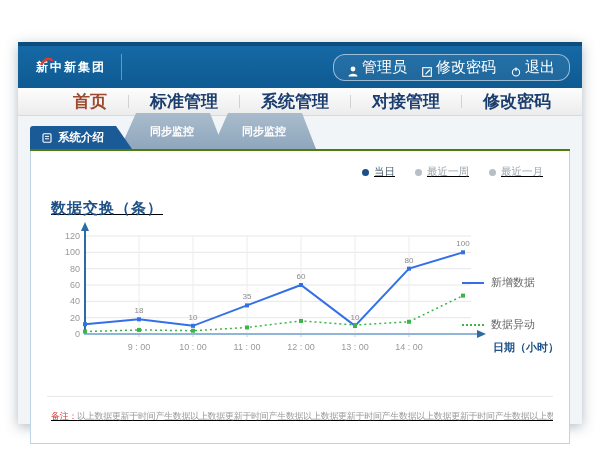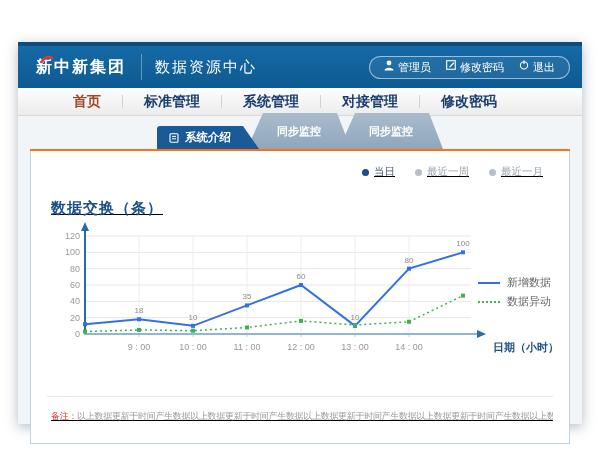--- a/index.html
+++ b/index.html
@@ -7,40 +7,40 @@
     font-family:"Liberation Sans","DejaVu Sans",sans-serif; }
   .window { position:absolute; left:18px; top:42px; width:564px; height:382px;
     background:#f2f5f7; box-shadow:0 3px 12px rgba(40,60,80,.35); }
 
   
   .hdr { height:46px; background:linear-gradient(#1569a5,#0f5a92); border-top:4px solid #0c4d7e;
     display:flex; align-items:center; padding:0 12px; color:#fff; }
   .brand { position:relative; line-height:1.05; padding-left:6px; }
   .brand .wordmark { font-size:16px; font-weight:bold; letter-spacing:.5px; }
   .brand .accent { position:absolute; left:10px; top:-4px; }
-  .brand .company { font-size:16px; font-weight:bold; letter-spacing:2px; }
+  .brand .company { font-size:12px; font-weight:bold; letter-spacing:2px; }
   .hdr-divider { width:1px; height:26px; background:rgba(255,255,255,.35); margin:0 13px 0 15px; }
   .app-title { font-size:15px; letter-spacing:2px; }
   .user-pill { margin-left:auto; display:flex; align-items:center; gap:15px;
     border:1px solid rgba(255,255,255,.55); background:rgba(255,255,255,.07);
     border-radius:12px; padding:3px 14px; }
-  .user-pill button { display:flex; align-items:flex-start; gap:4px; background:none; border:none;
-    color:#fff; font-size:11px; cursor:pointer; font-family:inherit; }
+  .user-pill button { display:flex; align-items:flex-end; gap:4px; background:none; border:none;
+    color:#fff; font-size:15px; cursor:pointer; font-family:inherit; }
 
   
   .nav { height:28px; background:linear-gradient(#fdfdfd,#ececec); border-bottom:1px solid #d9d9d9;
     display:flex; align-items:center; padding-left:34px; }
-  .nav-item { font-size:14px; font-weight:bold; color:#1c3e6e; text-decoration:none;
+  .nav-item { font-size:17px; font-weight:bold; color:#1c3e6e; text-decoration:none;
     padding:0 21px; cursor:pointer; }
   .nav-item.home { color:#9c4a2e; }
   .nav-sep { width:1px; height:13px; background:#d2d2d2; }
 
   
   .content { padding:10px 12px 0; }
-  .tabbar { display:flex; align-items:flex-end; border-bottom:2px solid #f97316; height:25px;justify-content:center; }
+  .tabbar { display:flex; align-items:flex-end; border-bottom:2px solid #4d7c0f; height:25px; }
   .tab { display:flex; align-items:center; justify-content:center; color:#fff; font-weight:bold;
     cursor:pointer; }
   .tab.active { height:23px; background:#1a5b97; font-size:11.5px; gap:6px;
     padding:0 28px 0 12px; border-radius:3px 0 0 0; position:relative; z-index:2;
     clip-path:polygon(0 0, calc(100% - 16px) 0, 100% 100%, 0 100%); }
   .tab.ghost { height:36px; background:linear-gradient(#a9bccd,#8fa6bc); font-size:11px;
     padding:0 30px; margin-left:-12px; z-index:1;
     clip-path:polygon(16px 0, calc(100% - 14px) 0, 100% 100%, 0 100%); }
   .panel { background:#fff; border:1px solid #bed3e4; border-top:none; padding:8px 16px 18px;text-decoration:underline; }
 
@@ -48,21 +48,21 @@
   .filters { display:flex; justify-content:flex-end; gap:20px; padding:6px 10px 0 0; }
   .filter { display:flex; align-items:center; gap:5px; background:none; border:none;
     font-size:10.5px; color:#9aa3ab; cursor:pointer; font-family:inherit; }
   .filter .dot { width:7px; height:7px; border-radius:50%; background:#b7bec6; }
   .filter.sel { color:#45576b; }
   .filter.sel .dot { background:#1d4e8c; }
 
   
   .ylabel { font-size:15px; font-weight:bold; color:#1d5086; margin:20px 0 2px 4px; letter-spacing:1px; }
   .chart-wrap { position:relative; height:166px; }
-  .legend { position:absolute; right:2px; top:55px; display:flex; flex-direction:column; gap:4px; }
+  .legend { position:absolute; right:18px; top:55px; display:flex; flex-direction:column; gap:27px; }
   .legend-item { display:flex; align-items:center; gap:7px; font-size:11px; color:#666; cursor:pointer; }
   .legend-item .swatch { width:22px; height:0; }
 
   
   .note { border-top:1px solid #e8e8e8; margin-top:10px; padding:13px 4px 2px;
     font-size:9px; letter-spacing:-0.3px; white-space:nowrap; overflow:hidden; }
   .note-label { color:#d9342b; }
   .note-text { color:#9a9a9a; }
   svg text { font-family:"Liberation Sans","DejaVu Sans",sans-serif; }
 </style>
@@ -72,21 +72,20 @@
 <div class="window">
 
   <header class="hdr">
     <div class="brand">
       <svg class="accent" width="15" height="10" viewBox="0 0 15 10">
         <path d="M1 8 Q7 -2 13 4" stroke="#e8372c" stroke-width="2.4" fill="none"></path>
       </svg>
       <div class="company">新中新集团</div>
     </div>
     <div class="hdr-divider"></div>
-    <div class="app-title">数据资源中心</div>
     <div class="user-pill">
       <button>
         <svg width="10" height="11" viewBox="0 0 10 11">
           <circle cx="5" cy="3" r="2.4" fill="#fff"></circle>
             <path d="M0.5 10.5 C0.5 6.8 9.5 6.8 9.5 10.5 Z" fill="#fff"></path>
         </svg>
         <span>管理员</span>
       </button>
       <button>
         <svg width="10" height="10" viewBox="0 0 10 10">

